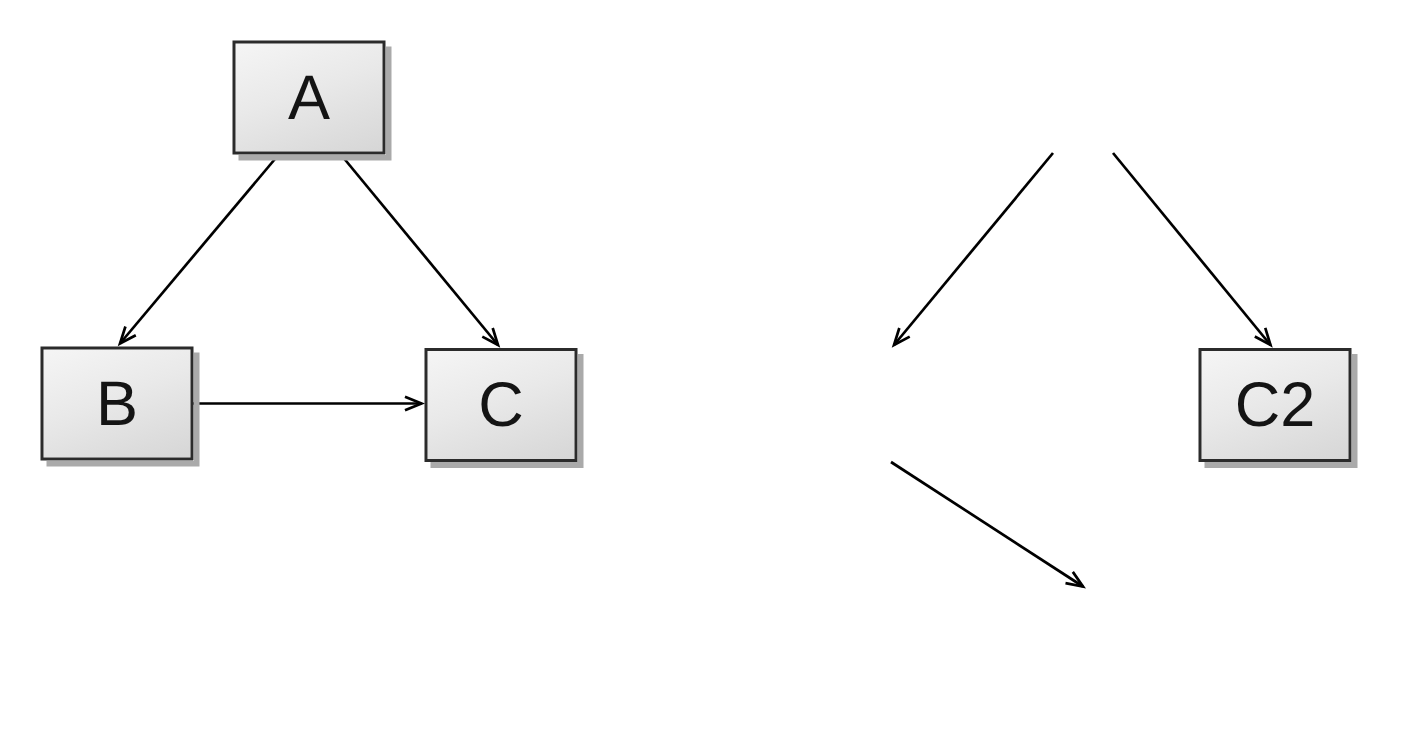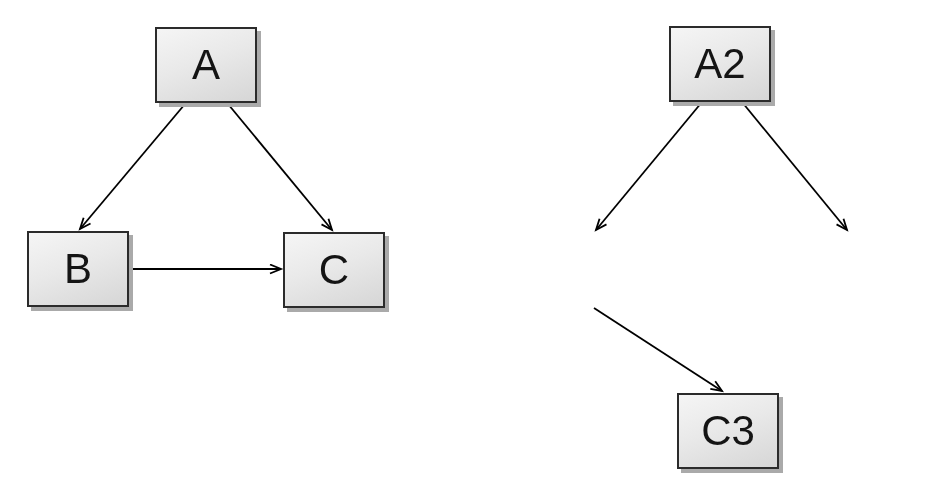--- a/index.html
+++ b/index.html
@@ -79,23 +79,20 @@
   </div>
 
   <div class="node pos-B">
     <span class="node-label">B</span>
   </div>
 
   <div class="node pos-C">
     <span class="node-label">C</span>
   </div>
 
-  <div class="node pos-A2">
-    <span class="node-label">A2</span>
+
+
+  <div class="node pos-C2">
+    <span class="node-label">C2</span>
   </div>
 
-
-
-  <div class="node pos-C3">
-    <span class="node-label">C3</span>
-  </div>
 
 </div>
 
 </body></html>

